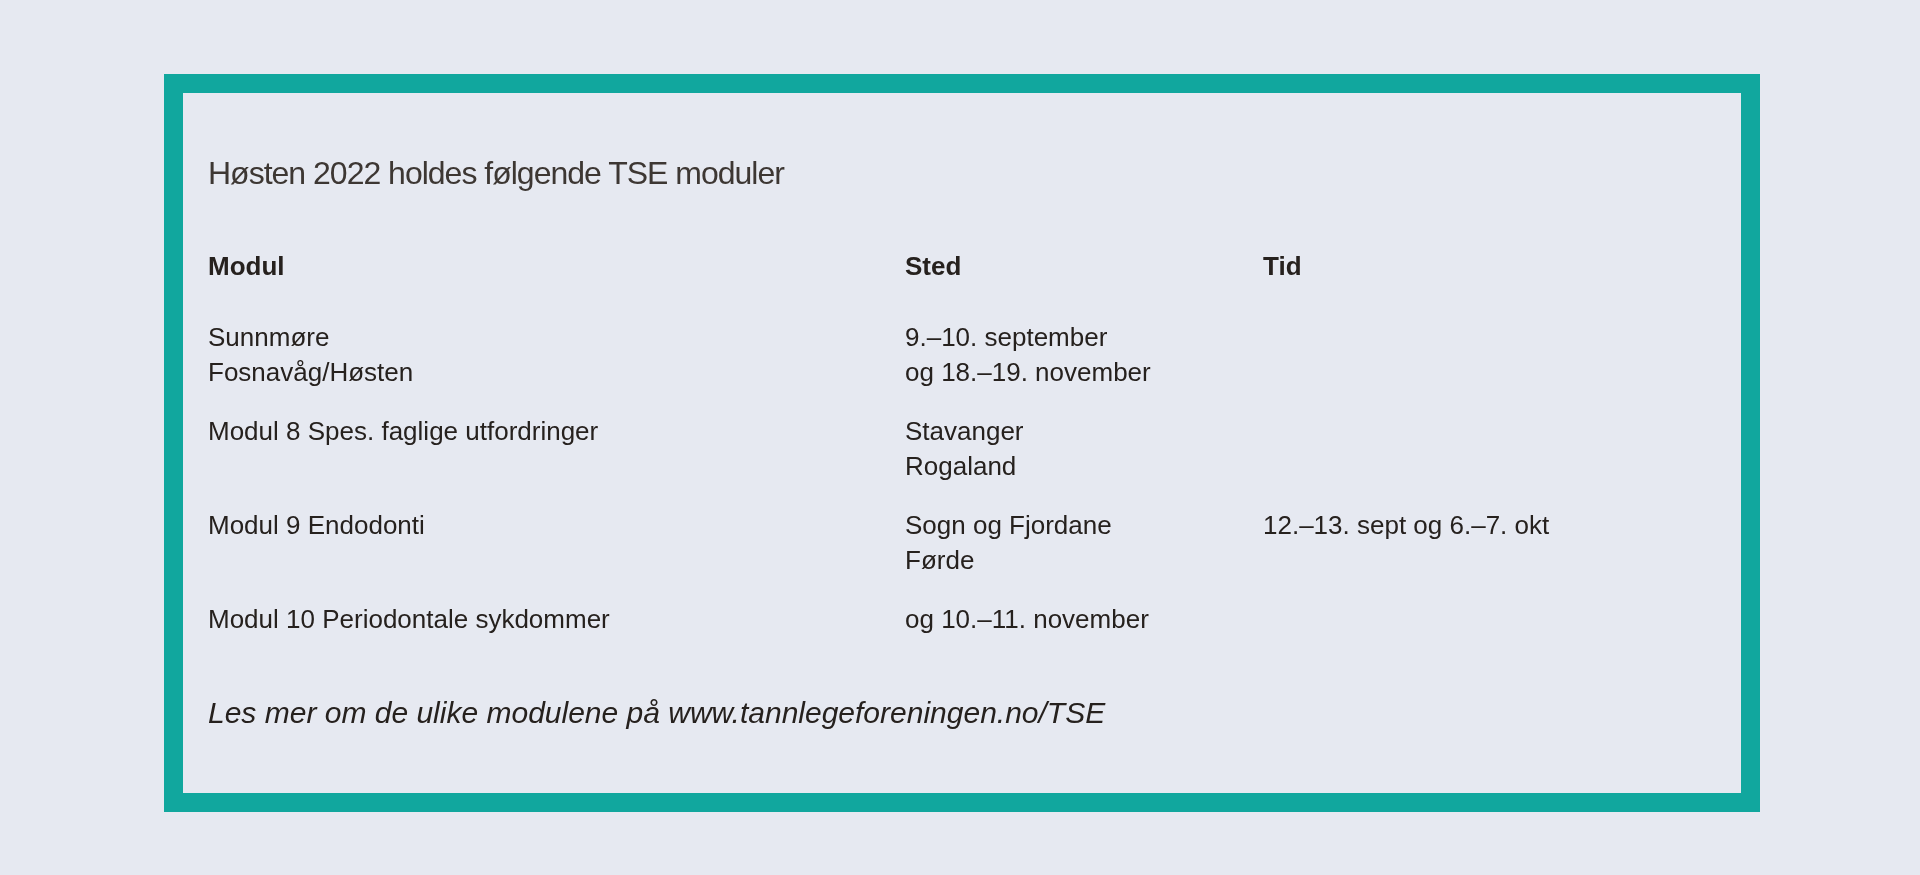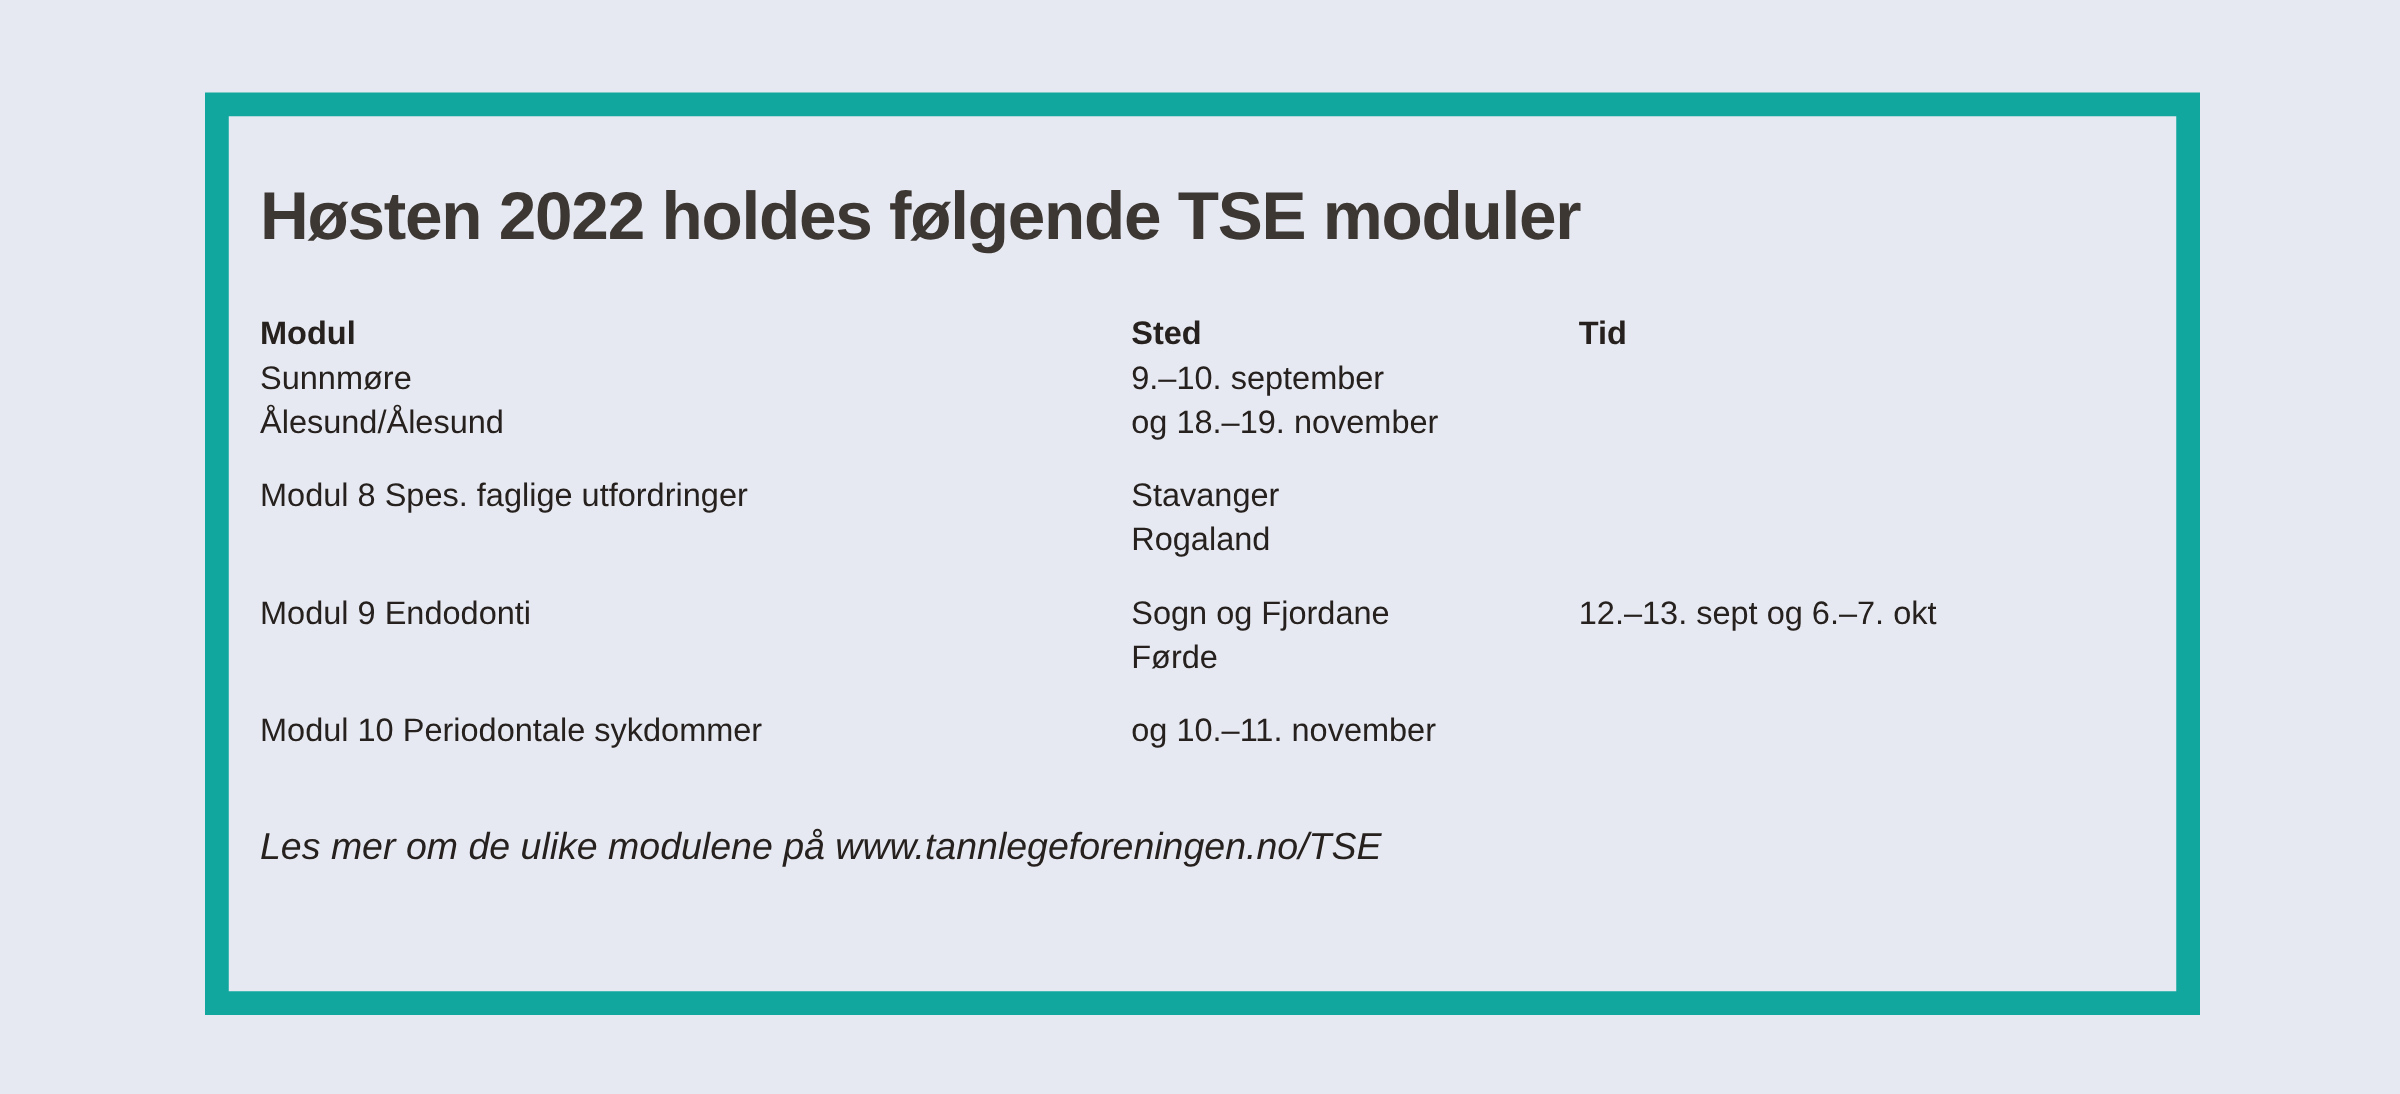--- a/index.html
+++ b/index.html
@@ -22,41 +22,41 @@
     width: 1596px;
     height: 738px;
     box-sizing: border-box;
     border: 19px solid #11a79e;
     background: #e6e9f1;
   }
   .card-inner {
     padding: 56px 40px 0 25px;
   }
   .title {
-    font-size: 54px;
+    font-size: 32px;
     line-height: 48px;
-    font-weight: bold;
+    font-weight: normal;
     letter-spacing: -1px;
     color: #3d3733;
     margin: 0;
   }
   .table {
     margin-top: 52px;
   }
   .trow {
     display: grid;
     grid-template-columns: 697px 358px 1fr;
     align-items: start;
   }
   .thead {
     font-weight: bold;
     font-size: 26px;
     line-height: 35px;
     color: #26211e;
-    margin-bottom: 1px;
+    margin-bottom: 36px;
   }
   .tdata {
     margin-bottom: 24px;
   }
   .cell {
     font-size: 26px;
     line-height: 35px;
     color: #26211e;
   }
   .cell div {
@@ -82,21 +82,21 @@
 
       <div class="trow thead">
         <div class="cell">Modul</div>
         <div class="cell">Sted</div>
         <div class="cell">Tid</div>
       </div>
 
       <div class="trow tdata">
         <div class="cell">
           <div>Sunnmøre</div>
-          <div>Ålesund/Ålesund</div>
+          <div>Fosnavåg/Høsten</div>
         </div>
         <div class="cell">
           <div>9.–10. september</div>
           <div>og 18.–19. november</div>
         </div>
       </div>
 
       <div class="trow tdata">
         <div class="cell">
           <div>Modul 8 Spes. faglige utfordringer</div>

